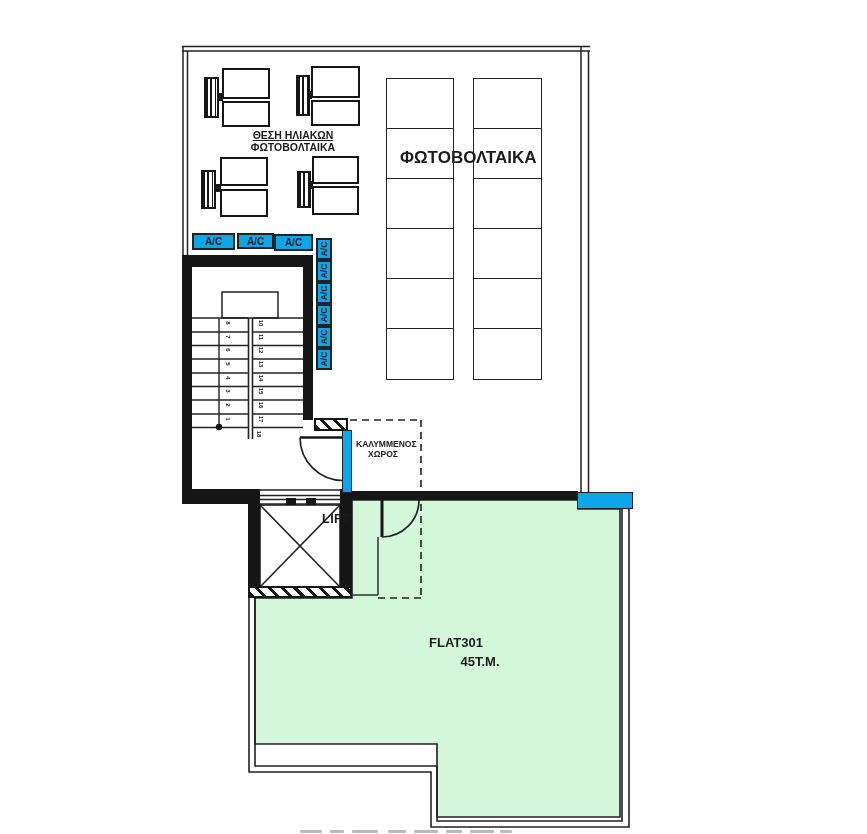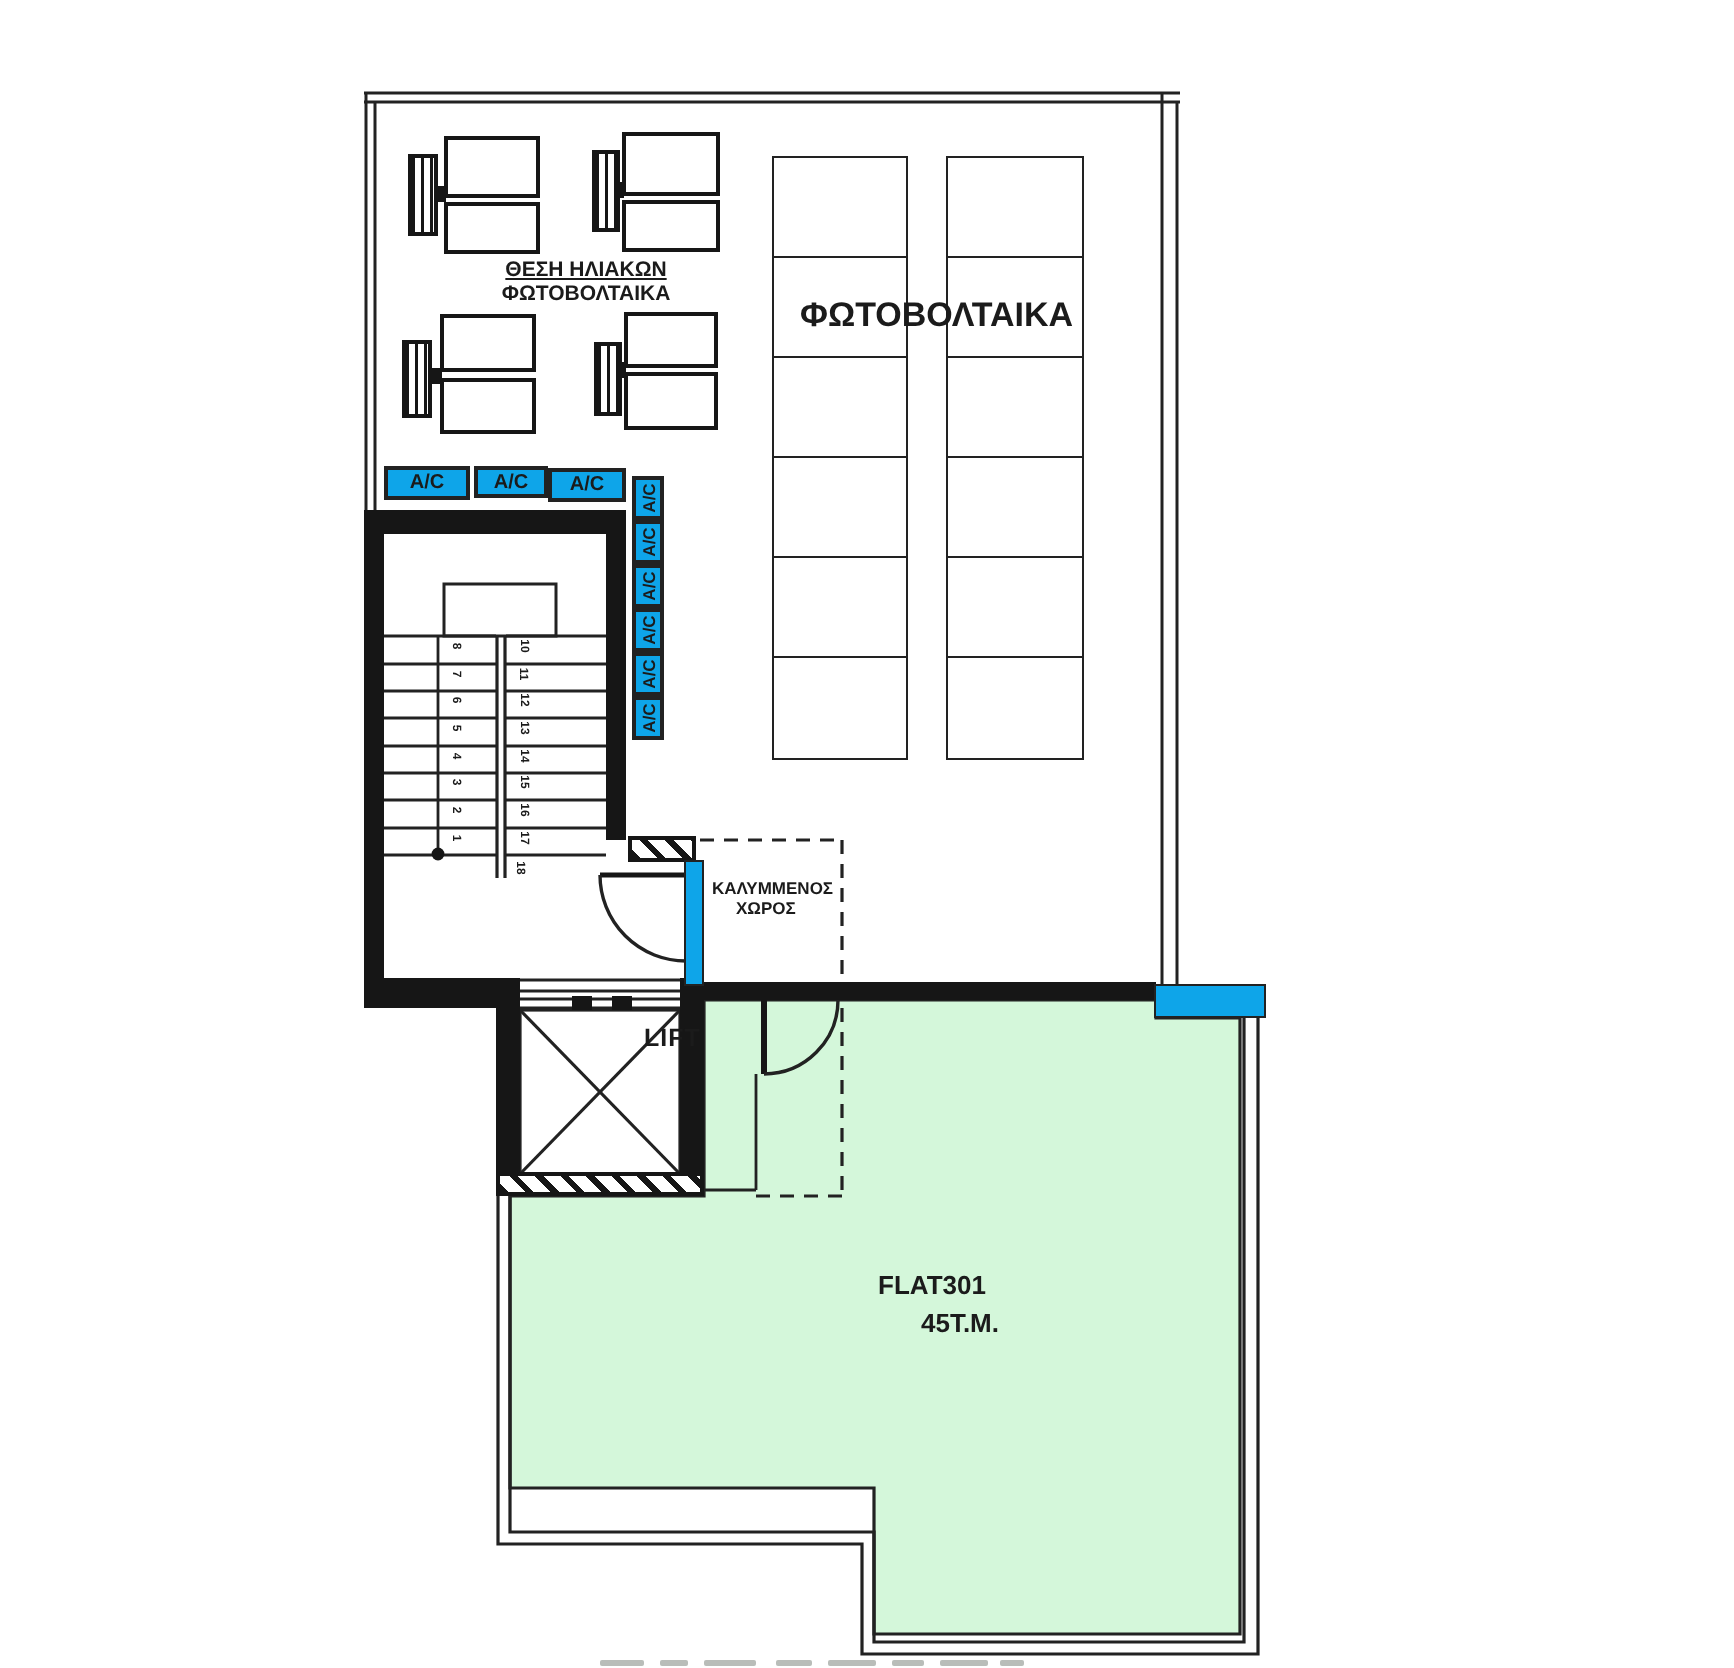--- a/index.html
+++ b/index.html
@@ -205,21 +205,21 @@
     <span class="num" style="left:258px;top:402px;">16</span>
     <span class="num" style="left:258px;top:416px;">17</span>
     <span class="num" style="left:256px;top:431px;">18</span>
   </div>
 
   <div class="txt" style="left:283px;top:513px;font-size:12.5px;letter-spacing:0.5px;margin-left:39px;">LIFT</div>
 
   <div class="txt" style="left:356px;top:440px;font-size:8.5px;">ΚΑΛΥΜΜΕΝΟΣ</div>
   <div class="txt" style="left:368px;top:450px;font-size:8.5px;">ΧΩΡΟΣ</div>
 
-  <div class="txt ctr" style="left:416px;top:636px;width:100px;font-size:13px;">FLAT301</div>
+  <div class="txt ctr" style="left:406px;top:636px;width:100px;font-size:13px;">FLAT301</div>
   <div class="txt ctr" style="left:430px;top:655px;width:100px;font-size:13px;">45T.M.</div>
 
   <div>
     <span class="smudge" style="left:300px;top:830px;width:22px;"></span>
     <span class="smudge" style="left:330px;top:830px;width:14px;"></span>
     <span class="smudge" style="left:352px;top:830px;width:26px;"></span>
     <span class="smudge" style="left:388px;top:830px;width:18px;"></span>
     <span class="smudge" style="left:414px;top:830px;width:24px;"></span>
     <span class="smudge" style="left:446px;top:830px;width:16px;"></span>
     <span class="smudge" style="left:470px;top:830px;width:24px;"></span>

